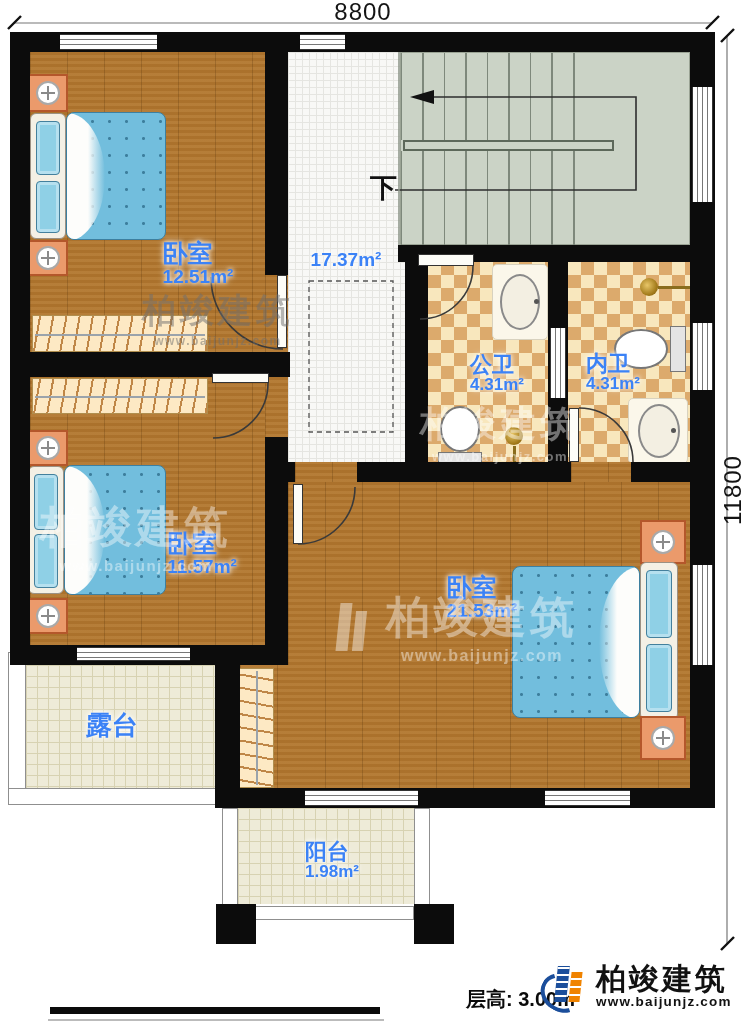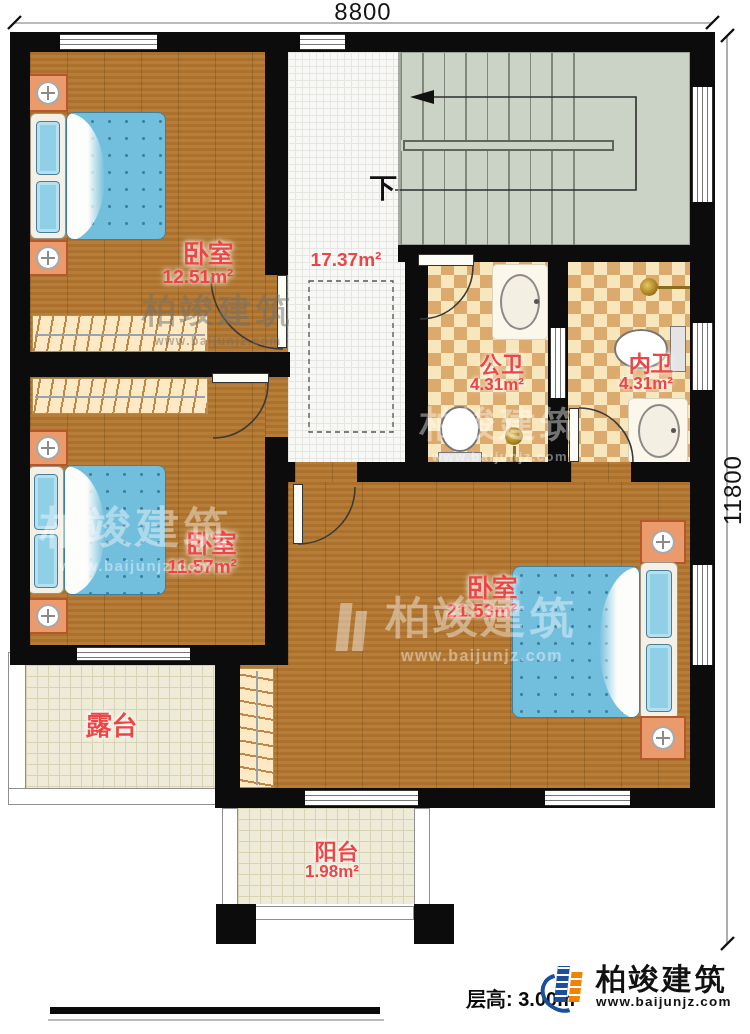--- a/index.html
+++ b/index.html
@@ -54,21 +54,21 @@
   .bowl{position:absolute;background:#fff;border:2px solid #777;border-radius:50%;box-sizing:border-box;}
   .tank{position:absolute;background:#e4e4e4;border:1.5px solid #777;box-sizing:border-box;}
   .pad{position:absolute;z-index:12;background:#fbf7ea;border:1px solid #d8d2bf;border-radius:5px;box-sizing:border-box;}
   .basin{position:absolute;z-index:13;background:#f3efe2;border:2px solid #8a8a8a;border-radius:50%;box-sizing:border-box;}
   .dot{position:absolute;z-index:14;width:5px;height:5px;border-radius:50%;background:#555;}
   .shead{position:absolute;z-index:14;border-radius:50%;
     background:radial-gradient(circle at 40% 40%,#e8c668,#a07818 65%,#6b4e0e);}
   .stem{position:absolute;z-index:13;background:#8a6d1d;}
   .fixture{position:absolute;z-index:12;}
   
-  .rlabel{position:absolute;z-index:40;transform:translateX(-50%);text-align:right;color:#ef4444;line-height:1.06;
+  .rlabel{position:absolute;z-index:40;transform:translateX(-50%);text-align:left;color:#3b82f6;line-height:1.06;
     text-shadow:0 0 4px rgba(255,255,255,.95),0 0 7px rgba(255,255,255,.85);white-space:nowrap;}
   .rname{display:block;font-weight:bold;font-size:25px;}
   .rarea{display:block;font-weight:bold;font-size:19px;}
   .sm .rname{font-size:22px;} .sm .rarea{font-size:17px;}
   .down-label{position:absolute;z-index:40;font-size:27px;font-weight:bold;color:#101010;}
   
   .dim{position:absolute;z-index:45;color:#141414;font-size:24px;letter-spacing:1px;}
   
   .wm{position:absolute;z-index:42;display:flex;flex-direction:column;align-items:center;pointer-events:none;
       color:#fff;opacity:.42;white-space:nowrap;}
@@ -252,21 +252,21 @@
     <span class="rname">卧室</span>
     <span class="rarea">21.53m²</span>
   </div>
   <div class="rlabel" style="left:346px;top:250px">
     <span class="rarea">17.37m²</span>
   </div>
   <div class="rlabel sm" style="left:497px;top:353px">
     <span class="rname">公卫</span>
     <span class="rarea">4.31m²</span>
   </div>
-  <div class="rlabel sm" style="left:646px;top:352px">
+  <div class="rlabel sm" style="left:613px;top:352px">
     <span class="rname">内卫</span>
     <span class="rarea">4.31m²</span>
   </div>
   <div class="rlabel" style="left:112px;top:712px">
     <span class="rname" style="font-size:26px">露台</span>
   </div>
   <div class="rlabel sm" style="left:332px;top:840px">
     <span class="rname">阳台</span>
     <span class="rarea">1.98m²</span>
   </div>

